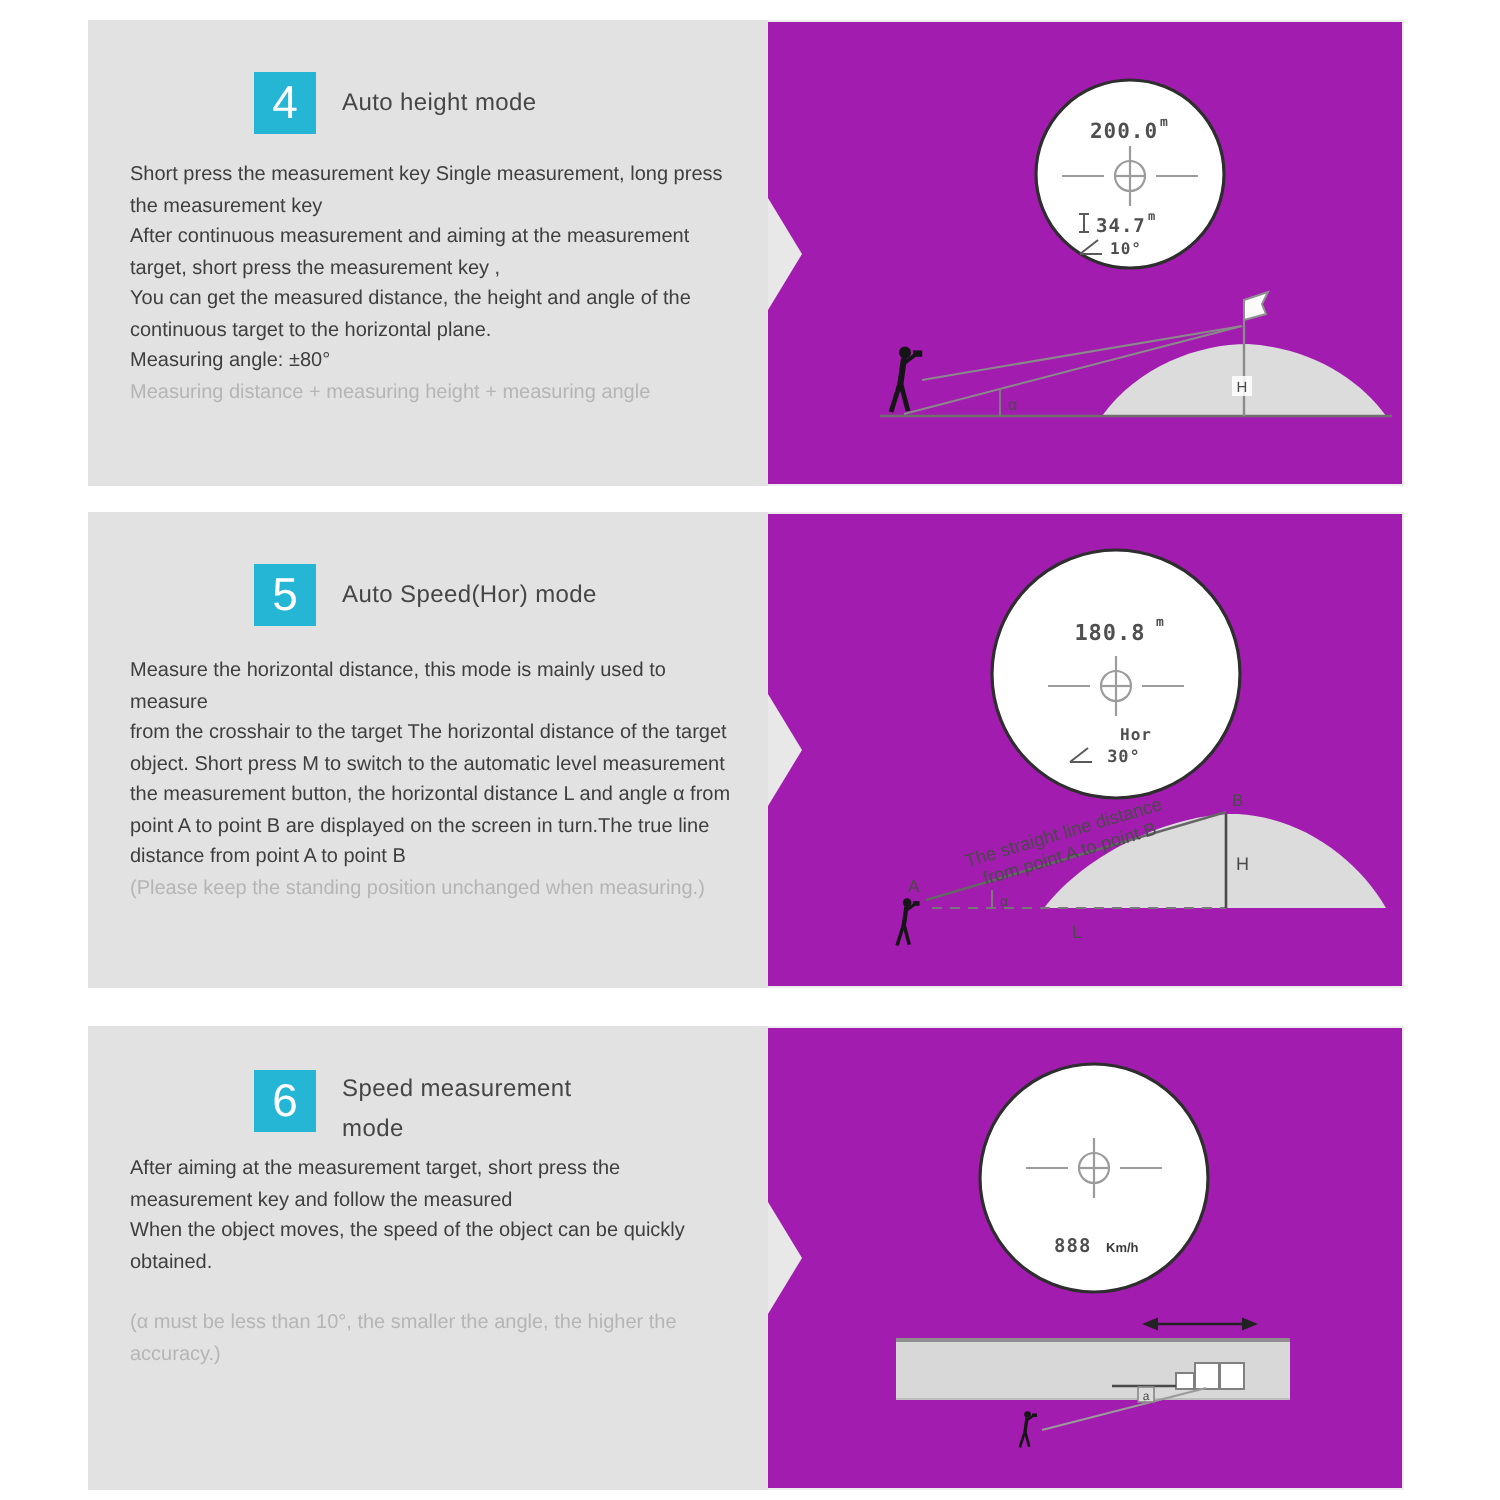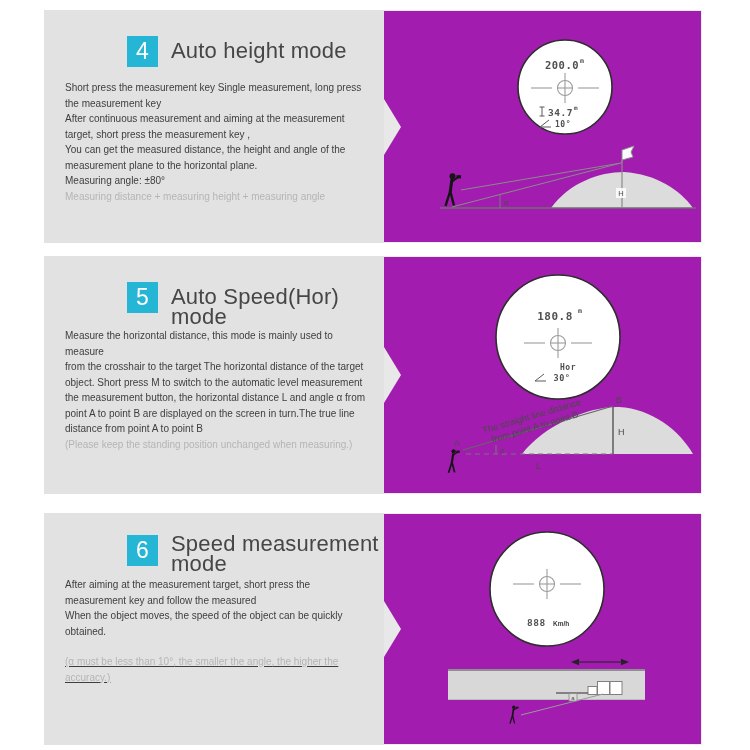--- a/index.html
+++ b/index.html
@@ -13,27 +13,27 @@
   .panel-right{flex:1;background:#a21caf;border:1px solid #ededed;border-left:none;position:relative;overflow:hidden;}
   .chevron{
     position:absolute;left:340px;top:50%;margin-top:-28px;z-index:3;
     width:0;height:0;border-top:28px solid transparent;border-bottom:28px solid transparent;
     border-left:17px solid #e8e8e8;
   }
   .badge{
     position:absolute;left:83px;width:31px;height:31px;background:#25b6d6;
     color:#ffffff;font-size:23px;font-weight:500;text-align:center;line-height:31px;
   }
-  .title{position:absolute;left:127px;font-size:22px;color:#464646;line-height:20px;letter-spacing:.2px;}
+  .title{position:absolute;left:127px;font-size:12px;color:#464646;line-height:20px;letter-spacing:.2px;}
   .body-text{position:absolute;left:21px;width:305px;font-size:10px;color:#3e3e3e;line-height:15.5px;}
   .note-text{color:#b5b5b5;}
   .s4 .badge{top:26px}.s4 .title{top:31px}.s4 .body-text{top:70px}
   .s5 .badge{top:26px}.s5 .title{top:31px}.s5 .body-text{top:72px}
   .s6 .badge{top:22px}.s6 .title{top:21px}.s6 .body-text{top:64px}
-  .s6 .note-block{margin-top:15px;text-decoration:underline;}
+  .s6 .note-block{margin-top:15px;}
   svg{display:block;}
   .seg{font-family:"DejaVu Sans Mono", monospace;font-weight:bold;fill:#4f4f4f;letter-spacing:.5px;}
   .seg-sup{font-family:"DejaVu Sans Mono", monospace;font-weight:bold;fill:#4f4f4f;}
   .diag-label{font-family:"Liberation Sans", sans-serif;fill:#4a4a4a;}
 </style>
 </head>
 <body>
 
 <div class="section s4" style="top:10px;height:233px;">
   <div class="panel-left">
@@ -41,21 +41,21 @@
     <div class="title">
       <div>Auto height mode</div>
       <div></div>
     </div>
     <div class="body-text">
       <div>Short press the measurement key Single measurement, long press</div>
       <div>the measurement key</div>
       <div>After continuous measurement and aiming at the measurement</div>
       <div>target, short press the measurement key ,</div>
       <div>You can get the measured distance, the height and angle of the</div>
-      <div>measurement plane to the horizontal plane.</div>
+      <div>continuous target to the horizontal plane.</div>
       <div>Measuring angle: ±80°</div>
       <div class="note-block">
         <div class="note-text">Measuring distance + measuring height + measuring angle</div>
       </div>
     </div>
   </div>
   <div class="chevron"></div>
   <div class="panel-right">
     <svg width="317" height="233" viewBox="0 0 317 233">
       <defs>

